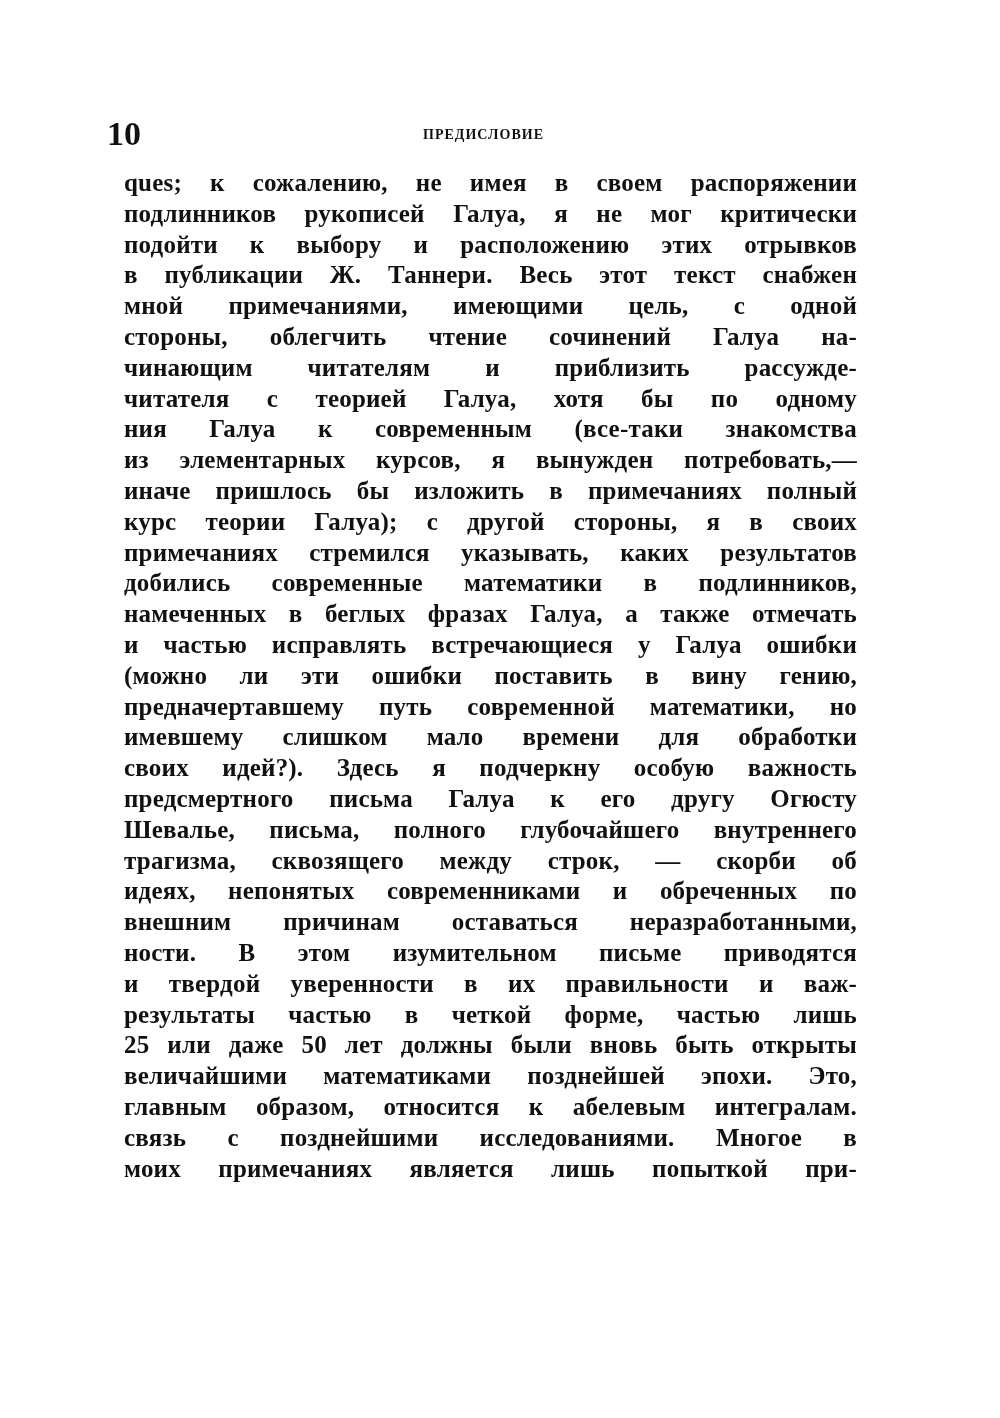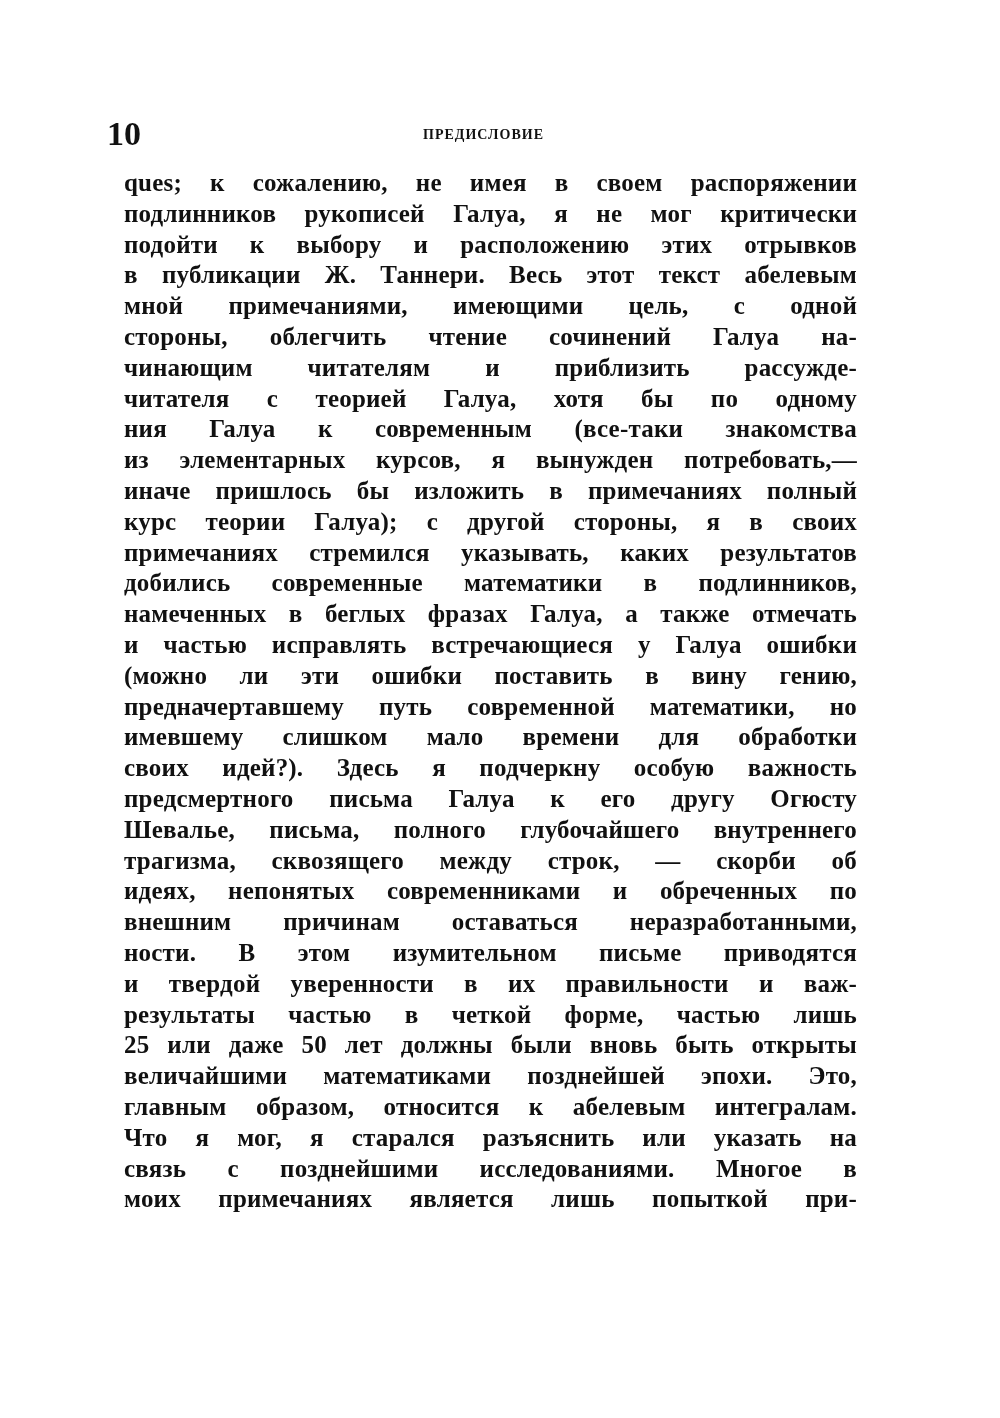--- a/index.html
+++ b/index.html
@@ -38,21 +38,21 @@
 <div class="page">
   <div class="running-head">
     <span class="page-number">10</span>
     <div class="header-title">ПРЕДИСЛОВИЕ</div>
   </div>
 
   <div class="body-text">
     <span class="line">ques; к сожалению, не имея в своем распоряжении</span>
     <span class="line">подлинников рукописей Галуа, я не мог критически</span>
     <span class="line">подойти к выбору и расположению этих отрывков</span>
-    <span class="line">в публикации Ж. Таннери. Весь этот текст абелевым</span>
+    <span class="line">в публикации Ж. Таннери. Весь этот текст снабжен</span>
     <span class="line">мной примечаниями, имеющими цель, с одной</span>
     <span class="line">стороны, облегчить чтение сочинений Галуа на-</span>
     <span class="line">чинающим читателям и приблизить рассужде-</span>
     <span class="line">читателя с теорией Галуа, хотя бы по одному</span>
     <span class="line">ния Галуа к современным (все-таки знакомства</span>
     <span class="line">из элементарных курсов, я вынужден потребовать,—</span>
     <span class="line">иначе пришлось бы изложить в примечаниях полный</span>
     <span class="line">курс теории Галуа); с другой стороны, я в своих</span>
     <span class="line">примечаниях стремился указывать, каких результатов</span>
     <span class="line">добились современные математики в подлинников,</span>
@@ -66,17 +66,16 @@
     <span class="line">Шевалье, письма, полного глубочайшего внутреннего</span>
     <span class="line">трагизма, сквозящего между строк, — скорби об</span>
     <span class="line">идеях, непонятых современниками и обреченных по</span>
     <span class="line">внешним причинам оставаться неразработанными,</span>
     <span class="line">ности. В этом изумительном письме приводятся</span>
     <span class="line">и твердой уверенности в их правильности и важ-</span>
     <span class="line">результаты частью в четкой форме, частью лишь</span>
     <span class="line">25 или даже 50 лет должны были вновь быть открыты</span>
     <span class="line">величайшими математиками позднейшей эпохи. Это,</span>
     <span class="line">главным образом, относится к абелевым интегралам.</span>
-    <span class="line">Что я мог, я старался разъяснить или указать на</span>
     <span class="line">связь с позднейшими исследованиями. Многое в</span>
     <span class="line last">моих примечаниях является лишь попыткой при-</span>
   </div>
 </div>
 
 </body></html>

